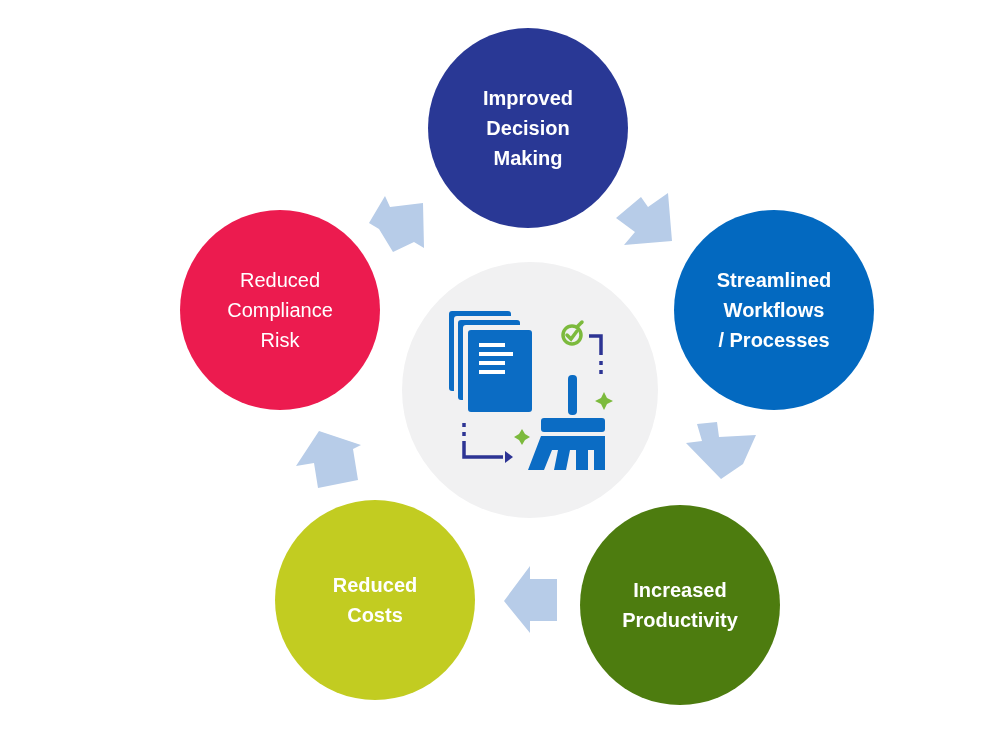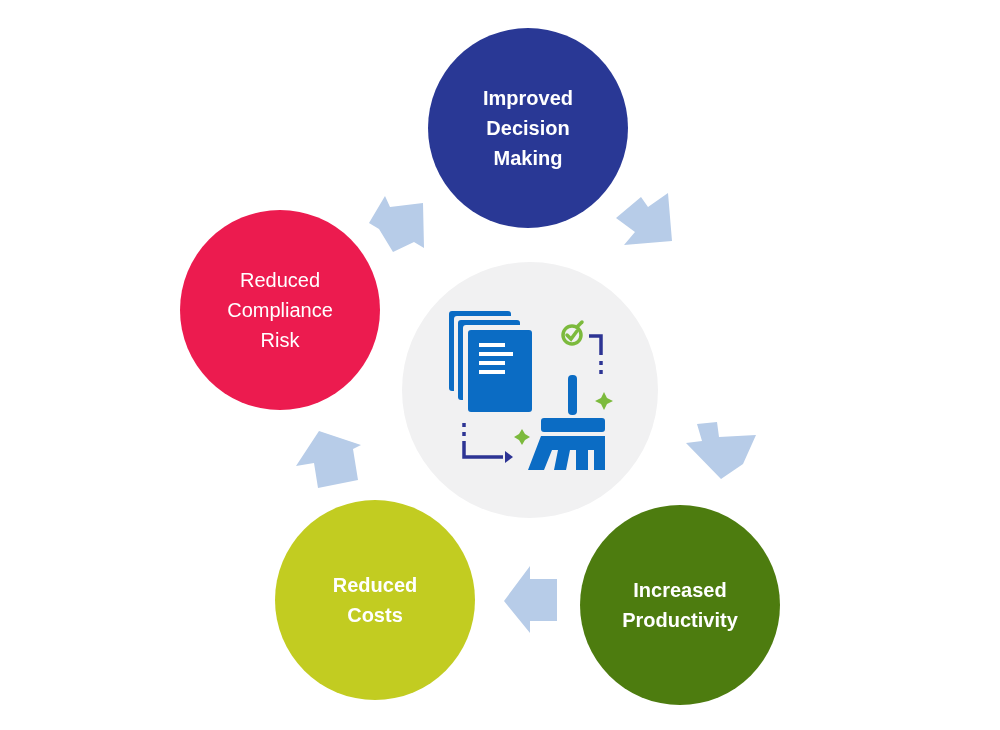--- a/index.html
+++ b/index.html
@@ -90,20 +90,25 @@
       <path d="M576,392 L579,398 L585,401 L579,404 L576,410 L573,404 L567,401 L573,398 Z"></path>
       <path d="M494,429 L497,434 L502,437 L497,440 L494,445 L491,440 L486,437 L491,434 Z"></path>
     </g>
   </svg>
 
   <div class="node" id="node-improved-decision-making">
     <span class="label">Improved
 Decision
 Making</span>
   </div>
+  <div class="node" id="node-streamlined-workflows">
+    <span class="label">Streamlined
+Workflows
+/ Processes</span>
+  </div>
   <div class="node" id="node-increased-productivity">
     <span class="label">Increased
 Productivity</span>
   </div>
   <div class="node" id="node-reduced-costs">
     <span class="label">Reduced
 Costs</span>
   </div>
   <div class="node light" id="node-reduced-compliance-risk">
     <span class="label">Reduced

